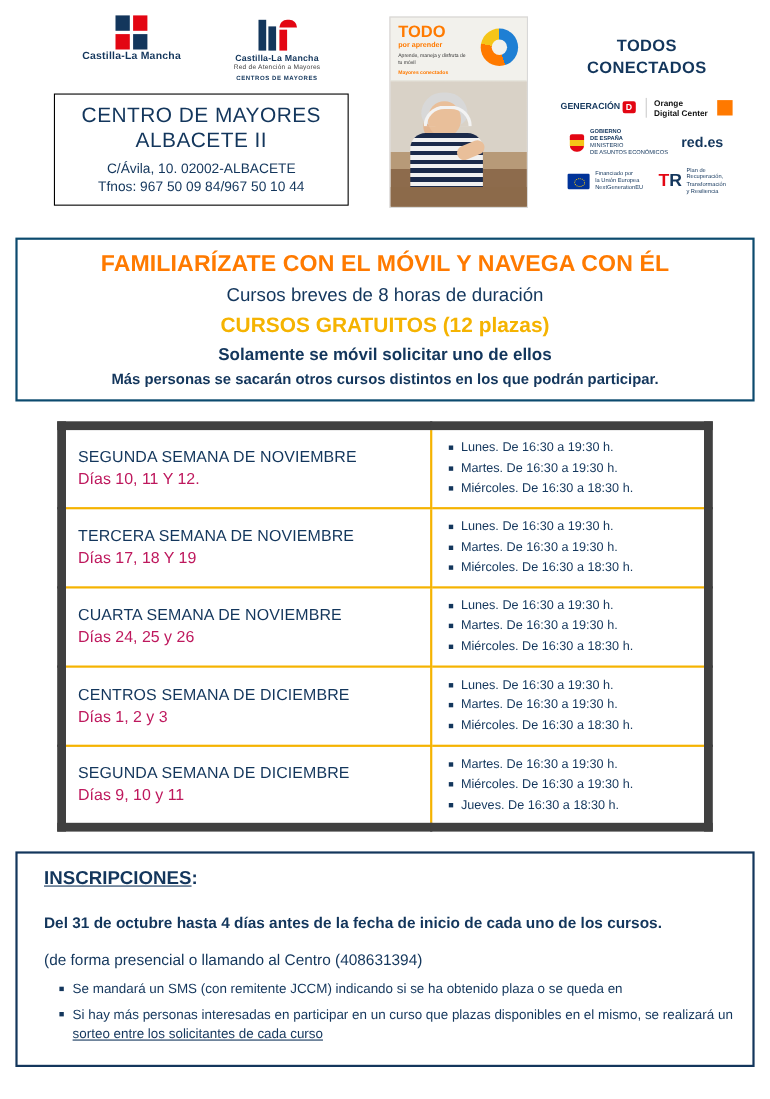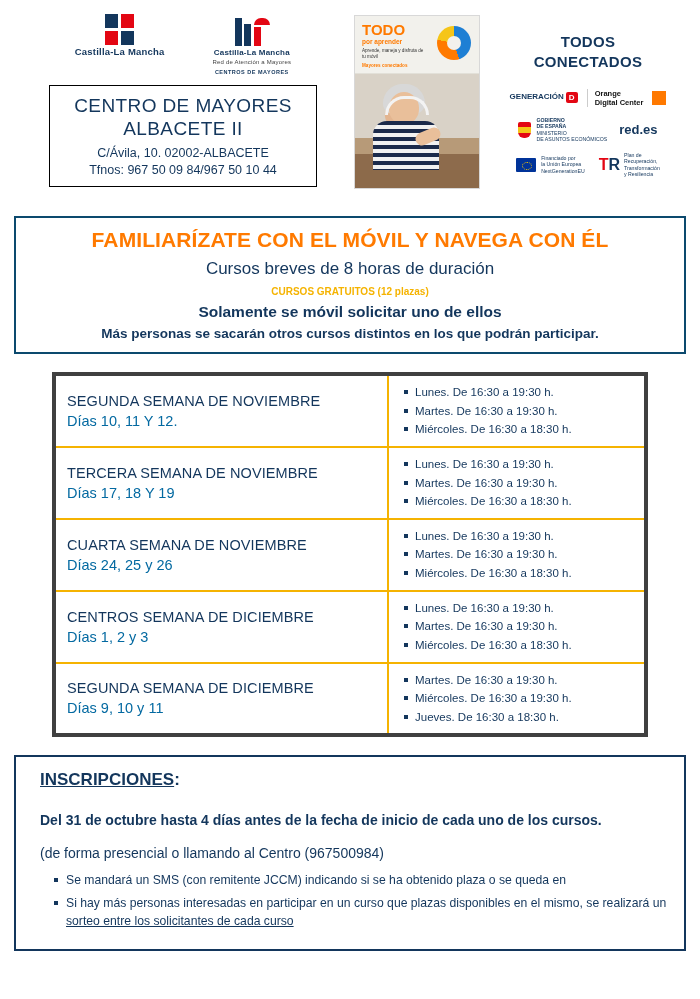--- a/index.html
+++ b/index.html
@@ -360,63 +360,63 @@
     font-weight: bold;
     color: #ff7a00;
     letter-spacing: .1px;
   }
   .t-sub {
     font-size: 17px;
     color: #13365c;
     margin-top: 7px;
   }
   .t-free {
-    font-size: 10px;
+    font-size: 19px;
     font-weight: bold;
     color: #f5b301;
     margin-top: 7px;
   }
   .t-one {
     font-size: 15.5px;
     font-weight: bold;
     color: #13365c;
     margin-top: 6px;
   }
   .t-more {
     font-size: 13.5px;
     font-weight: bold;
     color: #13365c;
     margin-top: 5px;
   }
 
   
   .weeks-table {
     margin: 18px 52px 0 52px;
-    border: 4px solid #404040;
+    border: 8px solid #404040;
     border-collapse: collapse;
     width: 596px;
     box-sizing: border-box;
   }
   .weeks-table tr { }
   .weeks-table td {
     border: 2px solid #f5b301;
     vertical-align: middle;
   }
   .wk-left {
     width: 320px;
     padding: 9px 0 9px 11px;
   }
   .wk-name {
     font-size: 14.5px;
     color: #13365c;
     letter-spacing: .1px;
   }
   .wk-days {
     font-size: 14.5px;
-    color: #0369a1;
+    color: #be185d;
     margin-top: 4px;
   }
   .wk-right {
     padding: 7px 6px 7px 12px;
   }
   .wk-right ul {
     margin: 0;
     padding: 0 0 0 14px;
     list-style: none;
   }
@@ -682,18 +682,18 @@
       </td>
     </tr>
   </tbody>
 </table>
 
 <div class="insc-box">
   <div>
     <span class="insc-title">INSCRIPCIONES</span><span class="insc-colon">:</span>
   </div>
   <div class="insc-p1">Del 31 de octubre hasta 4 días antes de la fecha de inicio de cada uno de los cursos.</div>
-  <div class="insc-p2">(de forma presencial o llamando al Centro (967500984)</div>
+  <div class="insc-p2">(de forma presencial o llamando al Centro (408631394)</div>
   <ul class="insc-list">
     <li>Se mandará un SMS (con remitente JCCM) indicando si se ha obtenido plaza o se queda en</li>
     <li><span>Si hay más personas interesadas en participar en un curso que plazas disponibles en el mismo, se realizará un </span><span class="u">sorteo entre los solicitantes de cada curso</span></li>
   </ul>
 </div>
 
 </body></html>

